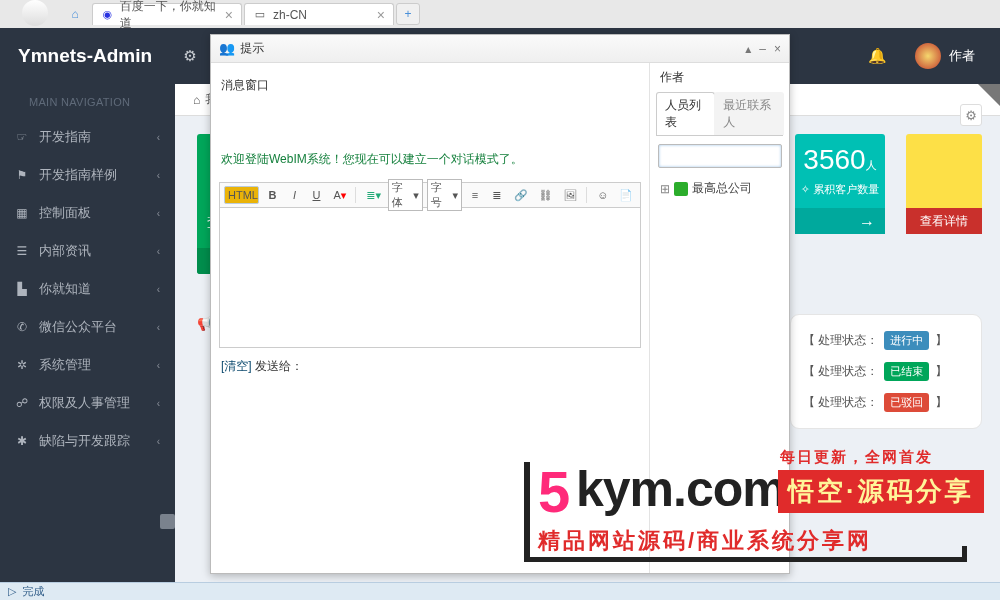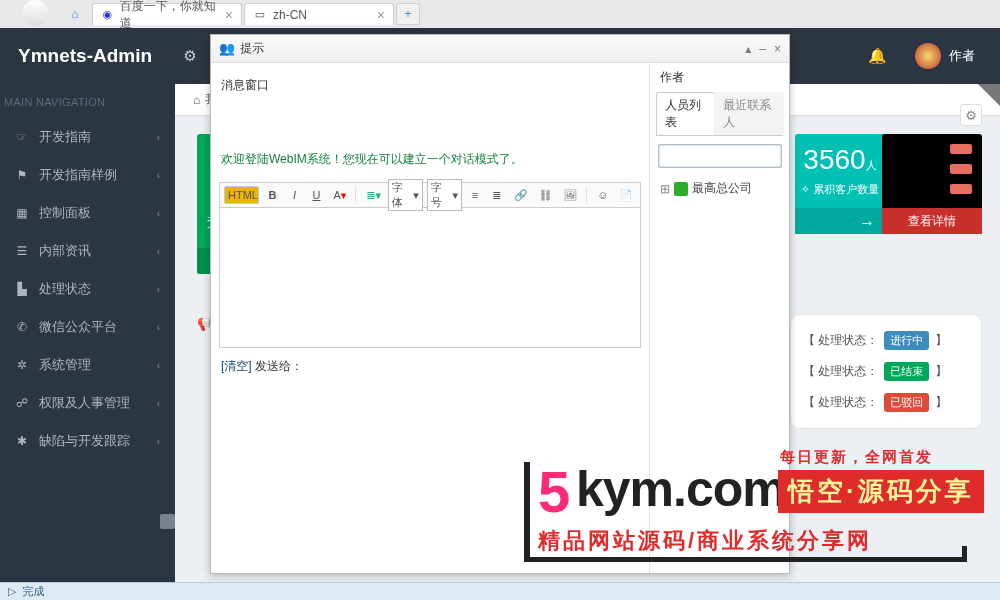--- a/index.html
+++ b/index.html
@@ -18,39 +18,39 @@
 .admin-header { position: absolute; top: 28px; left: 0; right: 0; height: 56px; background: #2c3542; color: #fff; display: flex; align-items: center; }
 .brand { width: 175px; padding-left: 18px; font-size: 19px; font-weight: bold; color: #fff; }
 .gear-area { width: 30px; height: 56px; display:flex; align-items:center; justify-content:center; color:#c8ccd2; font-size:15px; }
 .header-right { margin-left: auto; display: flex; align-items: center; gap: 28px; padding-right: 25px; color: #fff; }
 .bell { font-size: 15px; color: #fff; }
 .user-chip { display: flex; align-items: center; gap: 8px; font-size: 13px; }
 .user-avatar { width: 26px; height: 26px; border-radius: 50%; background: radial-gradient(circle,#f5d76e,#c0392b); }
 
 
 .sidebar { position: absolute; top: 84px; left: 0; width: 175px; bottom: 18px; background: #2c3542; color: #aeb4bd; font-size: 13px; overflow: hidden; }
-.nav-header { padding: 12px 4px 10px; font-size: 11px; color: #5f6a79; letter-spacing: 0.3px; }
+.nav-header { padding: 12px 29px 10px; font-size: 11px; color: #5f6a79; letter-spacing: 0.3px; }
 .nav-item { padding: 10px 15px; display: flex; align-items: center; gap: 10px; cursor: pointer; }
 .nav-icon { width: 14px; text-align: center; font-size: 12px; color: #aeb4bd; }
 .nav-chev { margin-left: auto; font-size: 10px; color: #8a909a; }
 .sidebar-scroll { position:absolute; right:0; top:430px; width:15px; height:15px; background:#7a828d; border-radius:2px; }
 
 
 .main { position: absolute; top: 84px; left: 175px; right: 0; bottom: 18px; background: #ecf0f5; }
 .tabbar { height: 32px; background: #fff; border-bottom: 1px solid #ddd; display: flex; align-items: center; padding-left: 8px; font-size: 12px; color: #555; }
 .tabbar .mini-tab { padding: 6px 10px; display:flex; align-items:center; gap:5px; border-right:1px solid #eee; }
 
 
 .card-green { position: absolute; left: 22px; top: 50px; width: 150px; height: 140px; background: #00a65a; color:#fff; border-radius:3px; }
 .card-foot-green { position:absolute; left:0; right:0; bottom:0; height:26px; background:#008d4c; border-radius:0 0 3px 3px; display:flex; align-items:center; justify-content:center; color:#fff; }
 .card-teal { position: absolute; right: 115px; top: 50px; width: 90px; height: 100px; background: #00c0b4; color:#fff; border-radius:3px; text-align:center; padding-top:10px; }
 .card-teal .big { font-size: 28px; font-weight: 300; }
 .card-teal .small { font-size: 11px; }
 .card-teal-foot { position:absolute; left:0; right:0; bottom:0; height:26px; background:#00a99d; display:flex; align-items:center; justify-content:flex-end; padding-right:10px; }
-.card-red { position: absolute; right: 18px; top: 50px; width: 100px; height: 100px; background: #000000; border-radius:3px;padding-left:40px; }
+.card-red { position: absolute; right: 18px; top: 50px; width: 76px; height: 100px; background: #fde047; border-radius:3px;padding-left:40px; }
 .card-red-line { height:10px; background:#e86f5f; margin:10px 10px 6px 28px; border-radius:2px; }
 .card-red-foot { position:absolute; left:0; right:0; bottom:0; height:26px; background:#c9302c; color:#fff; font-size:12px; display:flex; align-items:center; justify-content:center; }
 .gear-box { position:absolute; right:18px; top:20px; width:22px; height:22px; border:1px solid #ddd; background:#fff; display:flex; align-items:center; justify-content:center; color:#888; font-size:13px; border-radius:3px; }
 .corner-fold { position:absolute; right:0; top:0; width:0; height:0; border-left:22px solid transparent; border-top:22px solid #777; }
 
 
 .status-box { position:absolute; right:18px; top:230px; width:192px; background:#fff; border:1px solid #e5e5e5; padding:10px 12px; font-size:12px; color:#555; border-radius:9px; }
 .status-row { display:flex; align-items:center; gap:6px; padding:6px 0; }
 .badge { color:#fff; font-size:11px; padding:2px 6px; border-radius:3px; }
 .b-blue { background:#3c8dbc; }
@@ -152,21 +152,21 @@
       <span>控制面板</span>
       <span class="nav-chev">‹</span>
     </div>
   <div class="nav-item">
       <span class="nav-icon">☰</span>
       <span>内部资讯</span>
       <span class="nav-chev">‹</span>
     </div>
   <div class="nav-item">
       <span class="nav-icon">▙</span>
-      <span>处理状态</span>
+      <span>你就知道</span>
       <span class="nav-chev">‹</span>
     </div>
   <div class="nav-item">
       <span class="nav-icon">✆</span>
       <span>微信公众平台</span>
       <span class="nav-chev">‹</span>
     </div>
   <div class="nav-item">
       <span class="nav-icon">✲</span>
       <span>系统管理</span>

